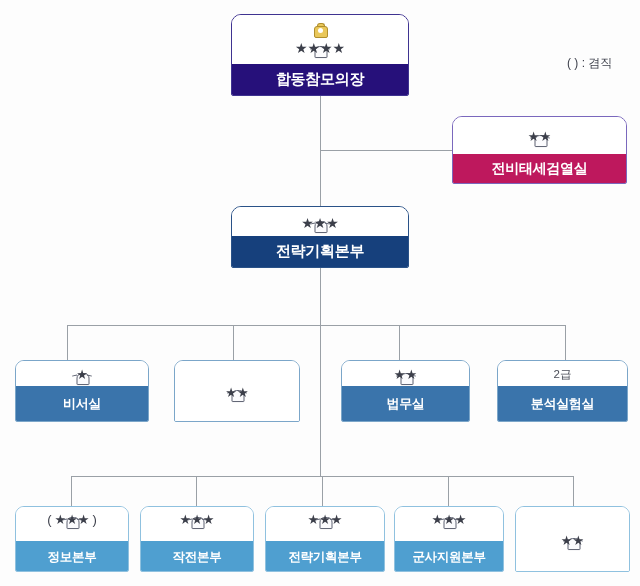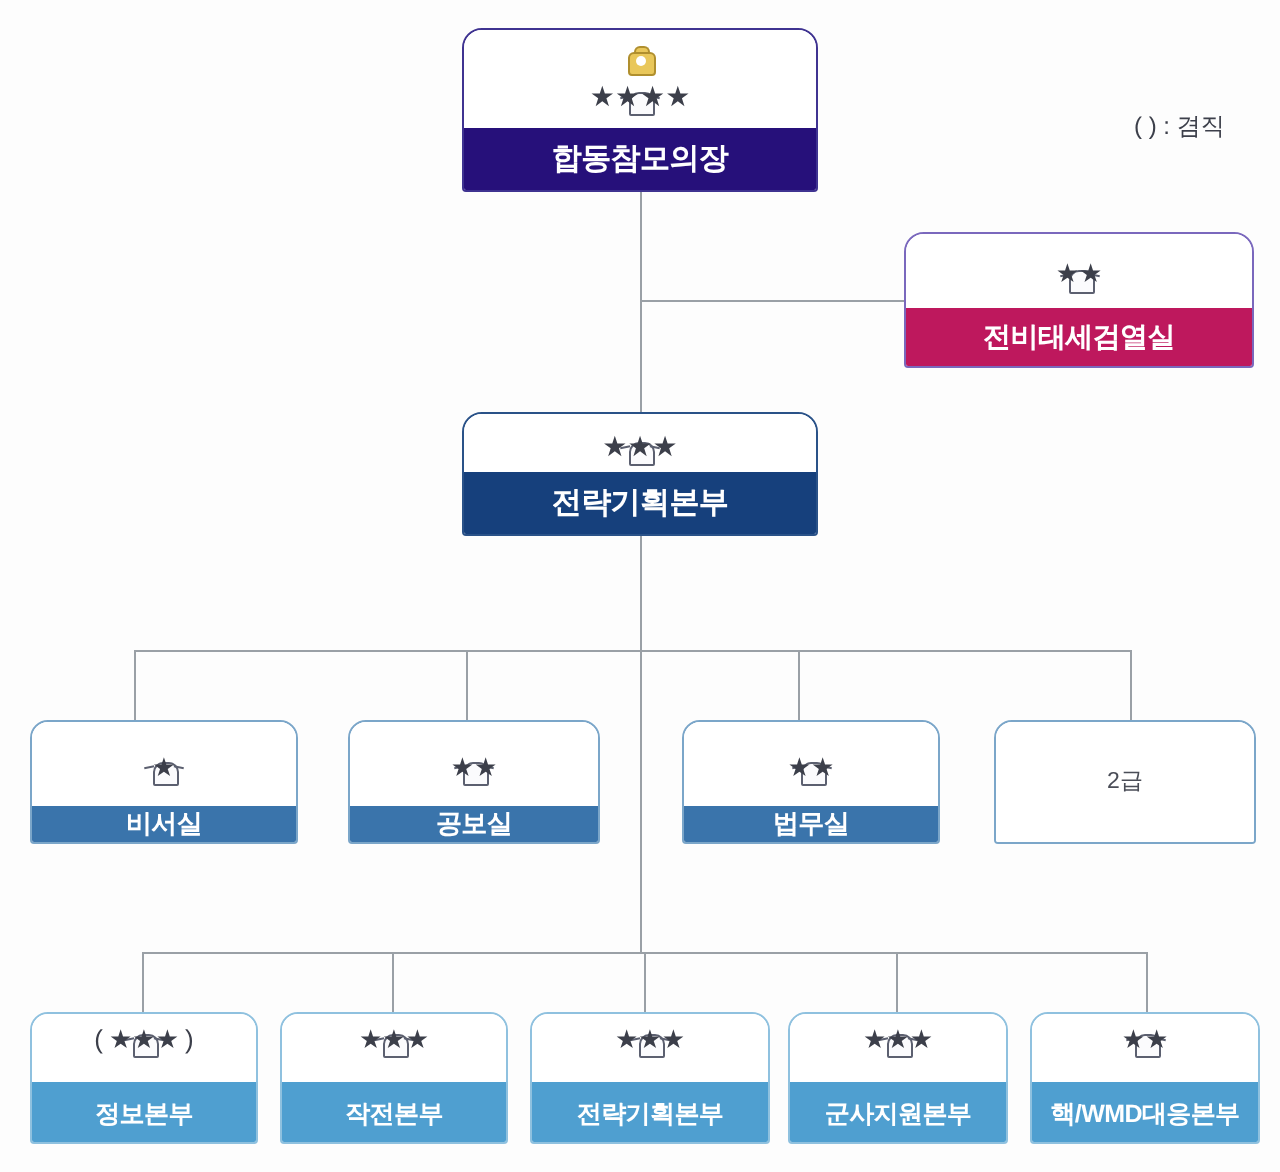--- a/index.html
+++ b/index.html
@@ -88,21 +88,21 @@
     height: 31px;
   }
 
   .node.office {
     border: 1px solid #7ba6c9;
     border-radius: 9px 9px 2px 2px;
   }
   .node.office .title {
     background: #3a74ab;
     font-size: 13px;
-    height: 18px;
+    height: 35px;
   }
 
   .node.hq {
     border: 1px solid #8fc1df;
     border-radius: 9px 9px 2px 2px;
   }
   .node.hq .title {
     background: #4f9fd0;
     font-size: 12.5px;
     height: 32px;
@@ -311,40 +311,40 @@
         <span class="insig">
           <span class="star">★</span>
           <span class="star">★</span>
           <span class="emblem">
             <span class="wing-l"></span>
             <span class="bell"></span>
             <span class="wing-r"></span>
           </span>
         </span>
       </div>
-    <div class="title">공보실</div>
   </div>
   <div class="node office" style="left:341px; top:360px; width:129px; height:62px;">
     <div class="rank">
         <span class="insig">
           <span class="star">★</span>
           <span class="star">★</span>
           <span class="emblem">
             <span class="wing-l"></span>
             <span class="bell"></span>
             <span class="wing-r"></span>
           </span>
         </span>
       </div>
     <div class="title">법무실</div>
   </div>
   <div class="node office" style="left:497px; top:360px; width:131px; height:62px;">
     <div class="rank">
         <span class="grade-text">2급</span>
       </div>
+    <div class="title">분석실험실</div>
   </div>
 
   <div class="node hq" style="left:15px; top:506px; width:114px; height:66px;">
     <div class="rank">
         <span class="insig">
           <span class="paren">(</span>
           <span class="star">★</span>
           <span class="star">★</span>
           <span class="star">★</span>
           <span class="paren">)</span>
@@ -407,16 +407,15 @@
         <span class="insig">
           <span class="star">★</span>
           <span class="star">★</span>
           <span class="emblem">
             <span class="wing-l"></span>
             <span class="bell"></span>
             <span class="wing-r"></span>
           </span>
         </span>
       </div>
-    <div class="title">핵/WMD대응본부</div>
   </div>
 
 </div>
 
 </body></html>

